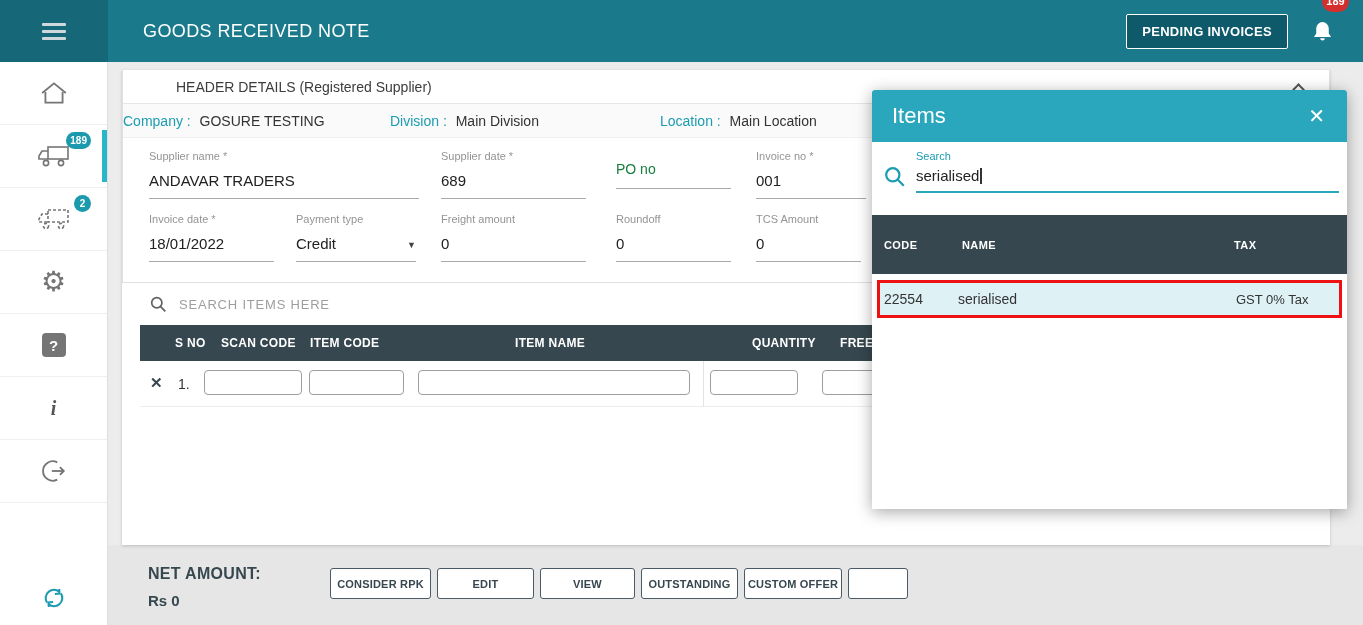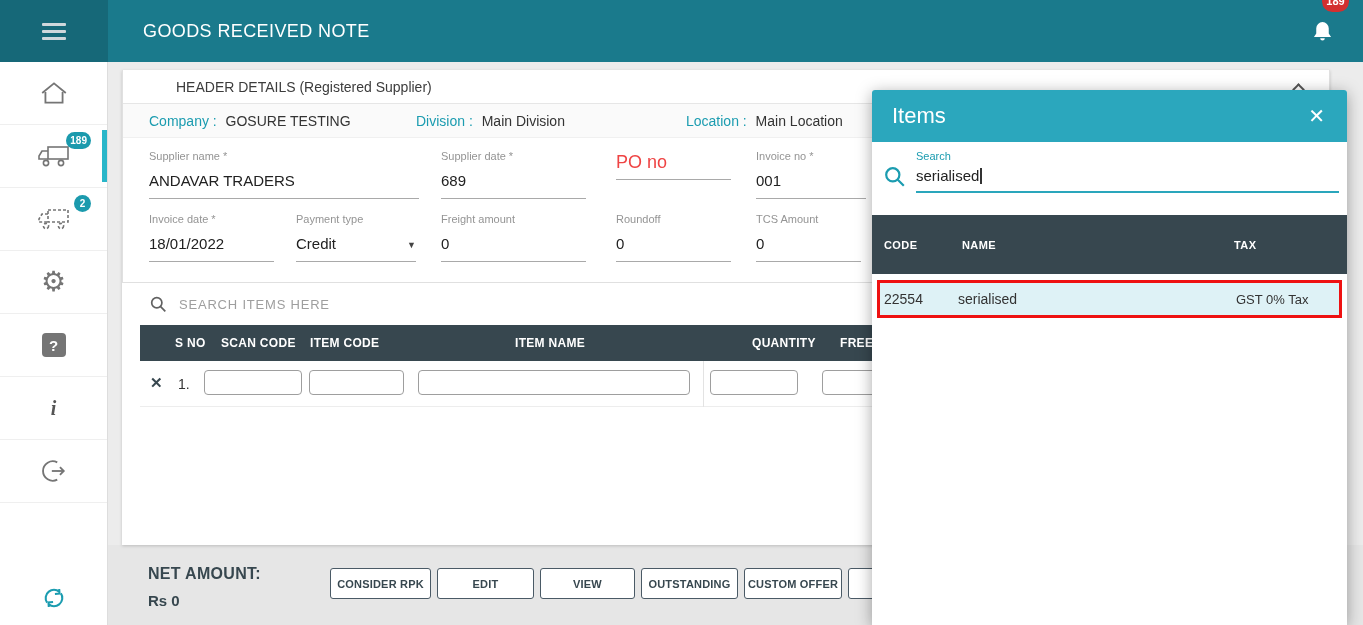--- a/index.html
+++ b/index.html
@@ -26,32 +26,32 @@
   .help-glyph { width:24px; height:24px; background:#757575; border-radius:4px; color:#fff; font-weight:bold; font-size:15px; display:flex; align-items:center; justify-content:center; }
   .info-glyph { font-family:"Liberation Serif", serif; font-style:italic; font-weight:bold; font-size:20px; color:#555; }
   .side-sync { position:absolute; bottom:12px; left:0; width:100%; display:flex; justify-content:center; cursor:pointer; }
 
   
   .content { position:absolute; left:122px; top:70px; width:1208px; height:475px; background:#fff; box-shadow:0 1px 3px rgba(0,0,0,.18); z-index:10; }
   .card { border:1px solid #e0e0e0; border-top:none; }
   .card-title-row { height:34px; display:flex; align-items:center; border-bottom:1px solid #e6e6e6; padding-left:53px; }
   .card-title { font-size:14px; color:#3c3c3c; }
   .chevron-up { width:9px; height:9px; border-left:2px solid #555; border-top:2px solid #555; transform:rotate(45deg); margin-left:auto; margin-right:26px; margin-top:5px; cursor:pointer; }
-  .company-row { height:34px; background:#fafafa; display:flex; align-items:center; padding-left:26px; font-size:14px; border-bottom:1px solid #f0f0f0; }
+  .company-row { height:34px; background:#fafafa; display:flex; align-items:center; font-size:14px; border-bottom:1px solid #f0f0f0; }
   .c-label { color:#1b9cb0; }
   .c-value { color:#333; margin-left:5px; }
   .c-block1 { width:267px; } .c-block2 { width:270px; }
   .fields { padding:12px 0 20px 26px; }
   .fields-row { display:flex; }
   .fields-row + .fields-row { margin-top:14px; }
   .field { position:relative; }
   .f-label { font-size:11px; color:#949494; height:14px; white-space:nowrap; }
   .req { margin-left:3px; }
   .f-value { font-size:15px; color:#212121; padding:8px 0 9px; border-bottom:1px solid #a9a9a9; min-height:35px; white-space:nowrap; }
-  .field.empty .f-label { margin-top:2px; font-size:18px; color:#ef4444; height:18px; }
+  .field.empty .f-label { margin-top:11px; font-size:14px; color:#15803d; height:18px; }
   .field.empty .f-value { padding:0 0 9px; min-height:9px; }
   .dd-arrow { float:right; font-size:9px; color:#444; margin-top:5px; cursor:pointer; }
 
   .items-search { height:42px; display:flex; align-items:center; padding-left:28px; }
   .items-search-text { color:#9e9e9e; font-size:13px; letter-spacing:.8px; margin-left:12px; }
 
   .items-table { margin:0 18px; }
   .it-header { position:relative; height:36px; background:#37474f; color:#fff; font-size:12px; font-weight:bold; letter-spacing:.3px; }
   .it-header span { position:absolute; top:50%; transform:translateY(-50%); }
   .h-sno{left:35px;} .h-scan{left:81px;} .h-icode{left:170px;} .h-iname{left:375px;} .h-qty{left:612px;} .h-free{left:700px;}
@@ -64,21 +64,21 @@
 
   
   .footer { position:absolute; left:108px; right:0; top:545px; bottom:0; background:#e6e6e6; z-index:5; }
   .net { position:absolute; left:40px; top:20px; }
   .net-label { font-size:16px; font-weight:bold; color:#37474f; letter-spacing:.3px; }
   .net-value { font-size:15px; font-weight:bold; color:#37474f; margin-top:9px; }
   .f-buttons { position:absolute; left:222px; top:23px; display:flex; gap:6px; }
   .f-btn { height:31px; background:#fff; border:1px solid #4a5a66; border-radius:3px; color:#37474f; font-size:11px; font-weight:bold; letter-spacing:.2px; cursor:pointer; font-family:inherit; }
 
   
-  .modal { position:absolute; left:872px; top:90px; width:475px; height:535px; background:#fff; box-shadow:0 3px 16px rgba(0,0,0,.35); z-index:50; border-radius:3px 3px 0 0; }
+  .modal { position:absolute; left:872px; top:90px; width:475px; height:419px; background:#fff; box-shadow:0 3px 16px rgba(0,0,0,.35); z-index:50; border-radius:3px 3px 0 0; }
   .modal-header { height:52px; background:#2ba7bd; display:flex; align-items:center; border-radius:3px 3px 0 0; }
   .modal-title { color:#fff; font-size:22px; font-weight:400; margin-left:20px; }
   .modal-close { margin-left:auto; margin-right:22px; color:#fff; font-size:20px; cursor:pointer; }
   .modal-search-label { margin:8px 0 4px 44px; font-size:11px; color:#1b9cb0; }
   .modal-search-row { display:flex; align-items:flex-end; margin:0 8px 0 12px; }
   .modal-search-row svg { margin-right:10px; margin-bottom:5px; }
   .modal-search-field { flex:1; border-bottom:2px solid #2aa6bc; padding-bottom:7px; font-size:15px; color:#222; cursor:text; }
   .caret { display:inline-block; width:2px; height:16px; background:#333; margin-left:1px; vertical-align:text-bottom; }
   .modal-table { margin-top:22px; }
   .mt-header { height:59px; background:#37474f; display:grid; grid-template-columns:78px 272px 1fr; align-items:center; padding-left:12px; color:#fff; font-weight:bold; font-size:11px; letter-spacing:.4px; }
@@ -93,20 +93,21 @@
   <header class="topbar">
     <div class="topbar-left">
       <div class="hamburger">
           <span></span>
           <span></span>
           <span></span>
         </div>
     </div>
     <h1 class="page-title">GOODS RECEIVED NOTE</h1>
     <div class="topbar-right">
+      <button class="pending-btn">PENDING INVOICES</button>
       <div class="bell-wrap">
         <svg width="25" height="27" viewBox="0 0 24 24">
           <path fill="#fff" d="M12 2a6 6 0 0 0-6 6v5l-2.2 3.2h16.4L18 13V8a6 6 0 0 0-6-6z"></path>
           <path fill="#fff" d="M9.8 17.5a2.2 2.2 0 0 0 4.4 0z"></path>
         </svg>
         <span class="bell-badge">189</span>
       </div>
     </div>
   </header>
 

